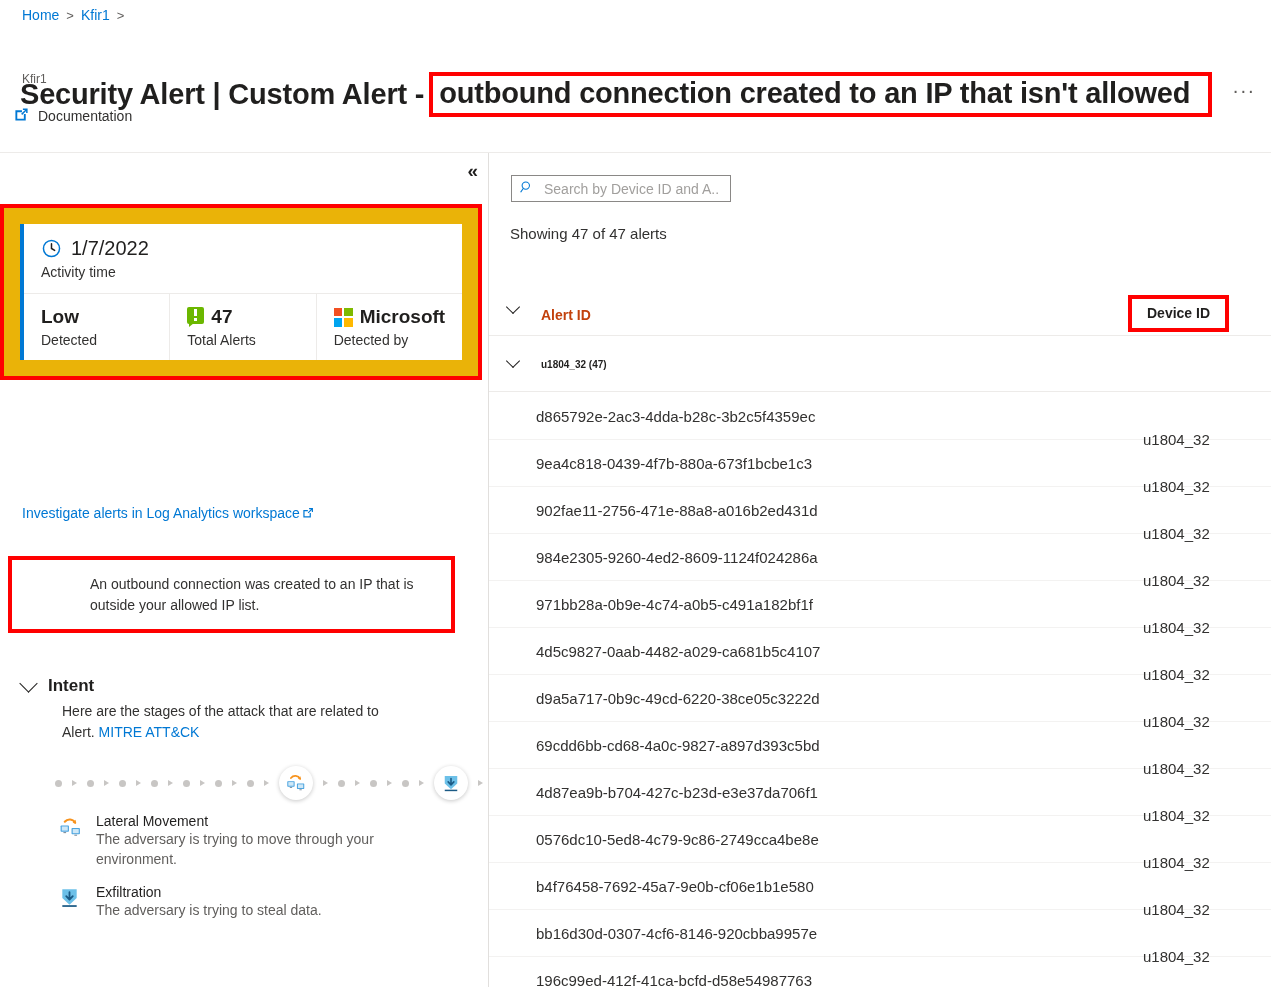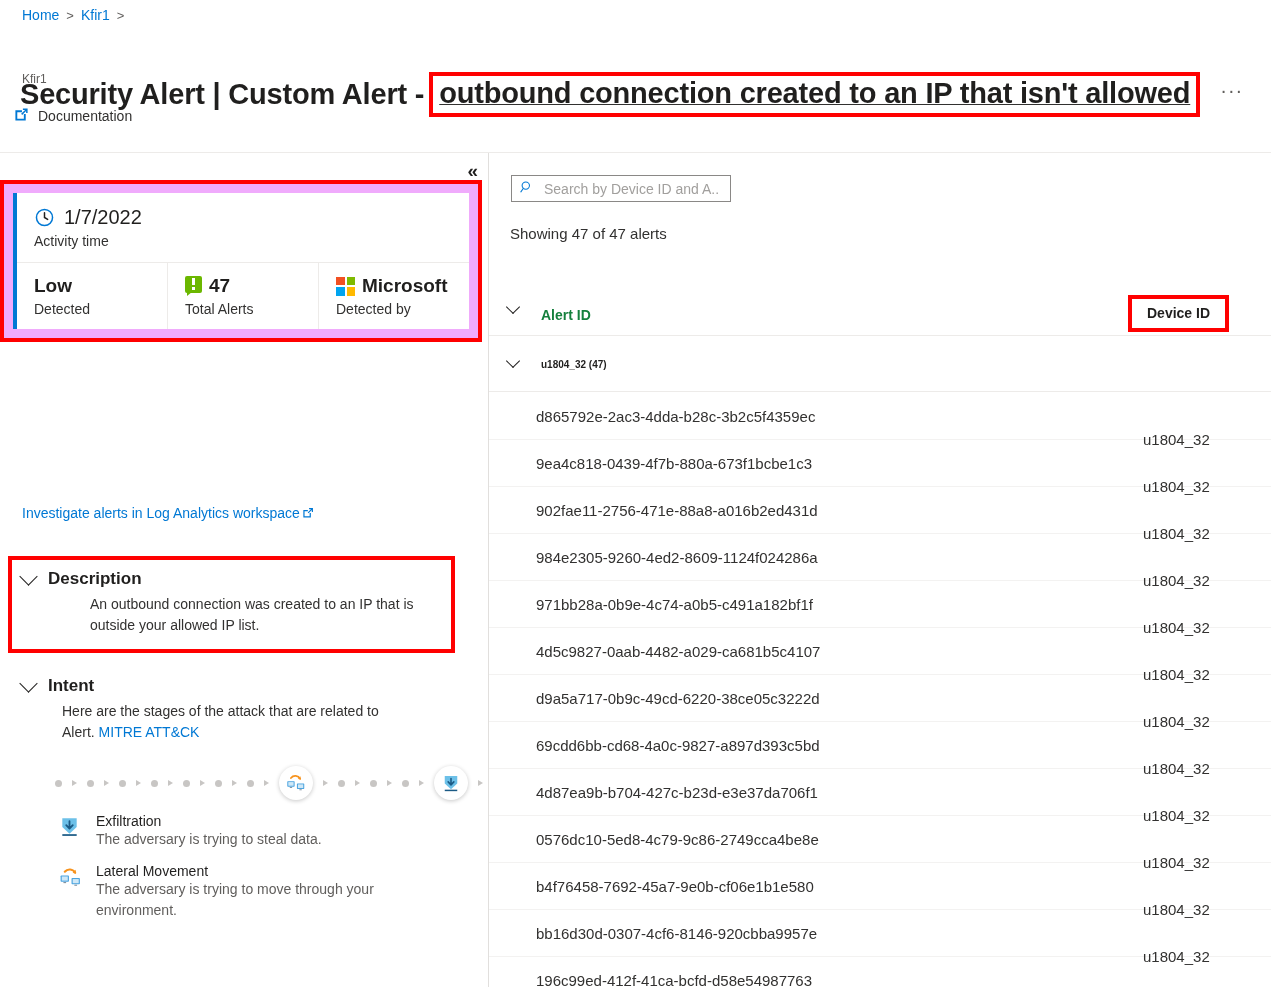--- a/index.html
+++ b/index.html
@@ -26,24 +26,23 @@
   .title-row {
     position: absolute; left: 20px; top: 32px;
     display: flex; align-items: center; width: 1120px; margin-top: 40px;
   }
   .page-title {
     font-size: 29px; font-weight: 600; color: #201f1e;
     letter-spacing: -0.2px; white-space: nowrap;
   }
   .title-highlight-box {
     border: 4px solid #ff0000;
-    padding: 1px 6px 3px 6px;
+    padding: 1px 18px 3px 6px;
     margin-left: 5px;
     display: inline-block;
-    text-decoration: underline;
   }
   .title-highlight-box .page-title { font-weight: 600; }
   .title-ellipsis {
     margin-left: 20px; font-size: 20px; color: #605e5c;
     letter-spacing: 1px; cursor: pointer; line-height: 1;
     padding-bottom: 10px;
   }
   .subtitle {
     position: absolute; left: 22px; top: 72px;
     font-size: 12px; color: #605e5c;
@@ -83,21 +82,21 @@
     font-weight: 700; line-height: 1;
   }
 
   
   .summary-wrap {
     position: absolute; left: 0px; top: 27px;
     width: 482px;
   }
   .summary-redbox {
     border: 4px solid #ff0000;
-    padding: 9px; background: #f0abfc;
+    padding: 16px; background: #eab308; margin-top: 24px;
   }
   .summary-card {
     display: flex; flex-direction: column;
     border-left: 4px solid #0078d4;
     background: #fff;
   }
   .summary-top {
     padding: 13px 16px 13px 17px;
     border-bottom: 1px solid #edebe9;
   }
@@ -244,21 +243,21 @@
   }
 
   .grid-header {
     position: absolute; left: 0; top: 143px; width: 782px; height: 40px;
     display: flex; align-items: center;
     border-bottom: 1px solid #edebe9;
   }
   .gh-chev { position: absolute; left: 19px; top: 11px; }
   .gh-alertid {
     position: absolute; left: 52px; top: 11px;
-    font-size: 14px; font-weight: 600; color: #15803d;
+    font-size: 14px; font-weight: 600; color: #c2410c;
   }
   .gh-deviceid-box {
     position: absolute; left: 639px; top: -1px;
     border: 4px solid #ff0000; background: #fff;
     padding: 5px 15px 6px 15px;
   }
   .gh-deviceid-box span { font-size: 14px; font-weight: 600; color: #201f1e; }
 
   .group-row {
     position: absolute; left: 0; top: 192px; width: 782px; height: 47px;
@@ -374,24 +373,20 @@
       <span>Investigate alerts in Log Analytics workspace</span>
       <span>
         <svg width="12" height="12" viewBox="0 0 16 16" style="margin-top:2px">
           <path d="M1.8 4 h6 v1.6 h-4.4 v6.8 h6.8 v-4.4 h1.6 v6 h-10 z" fill="#0078d4"></path>
           <path d="M9.4 1.4 h5.2 v5.2 h-1.5 v-2.6 l-4.4 4.4 -1.1 -1.1 4.4 -4.4 h-2.6 z" fill="#0078d4"></path>
         </svg>
       </span>
     </div>
 
     <div class="desc-redbox">
-      <div class="section-head">
-        <span class="chev"></span>
-        <span>Description</span>
-      </div>
       <div class="section-body">An outbound connection was created to an IP that is outside your allowed IP list.</div>
     </div>
 
     <div class="intent-block">
       <div class="section-head">
         <span class="chev"></span>
         <span>Intent</span>
       </div>
       <div class="section-body">
         <span>Here are the stages of the attack that are related to Alert.</span>
@@ -440,49 +435,49 @@
           <rect x="4.5" y="20" width="15" height="1.8" fill="#1b5a85"></rect>
         </svg>
       </span>
       <span class="kc-arrow"></span>
 
     </div>
 
     <div class="tactic-list">
       <div class="tactic">
         <div class="tactic-ico">
-          <svg width="23" height="23" viewBox="0 0 24 24">
-            <path d="M4.5 3.5 h15 v9 l-7.5 7 -7.5 -7 z" fill="#6cc0e8"></path>
-            <path d="M12 6.5 v7.5 M8.6 10.6 L12 14.2 L15.4 10.6" fill="none" stroke="#1b5a85" stroke-width="1.9" stroke-linecap="round" stroke-linejoin="round"></path>
-            <rect x="4.5" y="20" width="15" height="1.8" fill="#1b5a85"></rect>
-          </svg>
-        </div>
-        <div>
-          <div class="tactic-name">Exfiltration</div>
-          <div class="tactic-desc">The adversary is trying to steal data.</div>
-        </div>
-      </div>
-      <div class="tactic">
-        <div class="tactic-ico">
           <svg width="25" height="25" viewBox="0 0 24 24">
             <path d="M6.5 6.5 a6 6 0 0 1 10 1" fill="none" stroke="#f7931e" stroke-width="2" stroke-linecap="round"></path>
             <path d="M16.8 4.6 l0.6 3.4 -3.4 -0.4 z" fill="#f7931e"></path>
             <rect x="2.5" y="10" width="8" height="6" rx="0.7" fill="#4aa3df"></rect>
             <rect x="3.6" y="11" width="5.8" height="4" fill="#cfe8f7"></rect>
             <rect x="5.2" y="16.4" width="2.6" height="1" fill="#7a8a99"></rect>
             <rect x="13" y="12.5" width="8" height="6" rx="0.7" fill="#4aa3df"></rect>
             <rect x="14.1" y="13.5" width="5.8" height="4" fill="#cfe8f7"></rect>
             <rect x="15.7" y="18.9" width="2.6" height="1" fill="#7a8a99"></rect>
           </svg>
         </div>
         <div>
           <div class="tactic-name">Lateral Movement</div>
           <div class="tactic-desc">The adversary is trying to move through your environment.</div>
         </div>
       </div>
+      <div class="tactic">
+        <div class="tactic-ico">
+          <svg width="23" height="23" viewBox="0 0 24 24">
+            <path d="M4.5 3.5 h15 v9 l-7.5 7 -7.5 -7 z" fill="#6cc0e8"></path>
+            <path d="M12 6.5 v7.5 M8.6 10.6 L12 14.2 L15.4 10.6" fill="none" stroke="#1b5a85" stroke-width="1.9" stroke-linecap="round" stroke-linejoin="round"></path>
+            <rect x="4.5" y="20" width="15" height="1.8" fill="#1b5a85"></rect>
+          </svg>
+        </div>
+        <div>
+          <div class="tactic-name">Exfiltration</div>
+          <div class="tactic-desc">The adversary is trying to steal data.</div>
+        </div>
+      </div>
     </div>
 
   </div>
 
   <div class="right-pane">
 
     <div class="search-box">
       <span>
         <svg width="14" height="14" viewBox="0 0 16 16">
           <circle cx="6.6" cy="6.4" r="4.2" fill="none" stroke="#0078d4" stroke-width="1.2"></circle>

